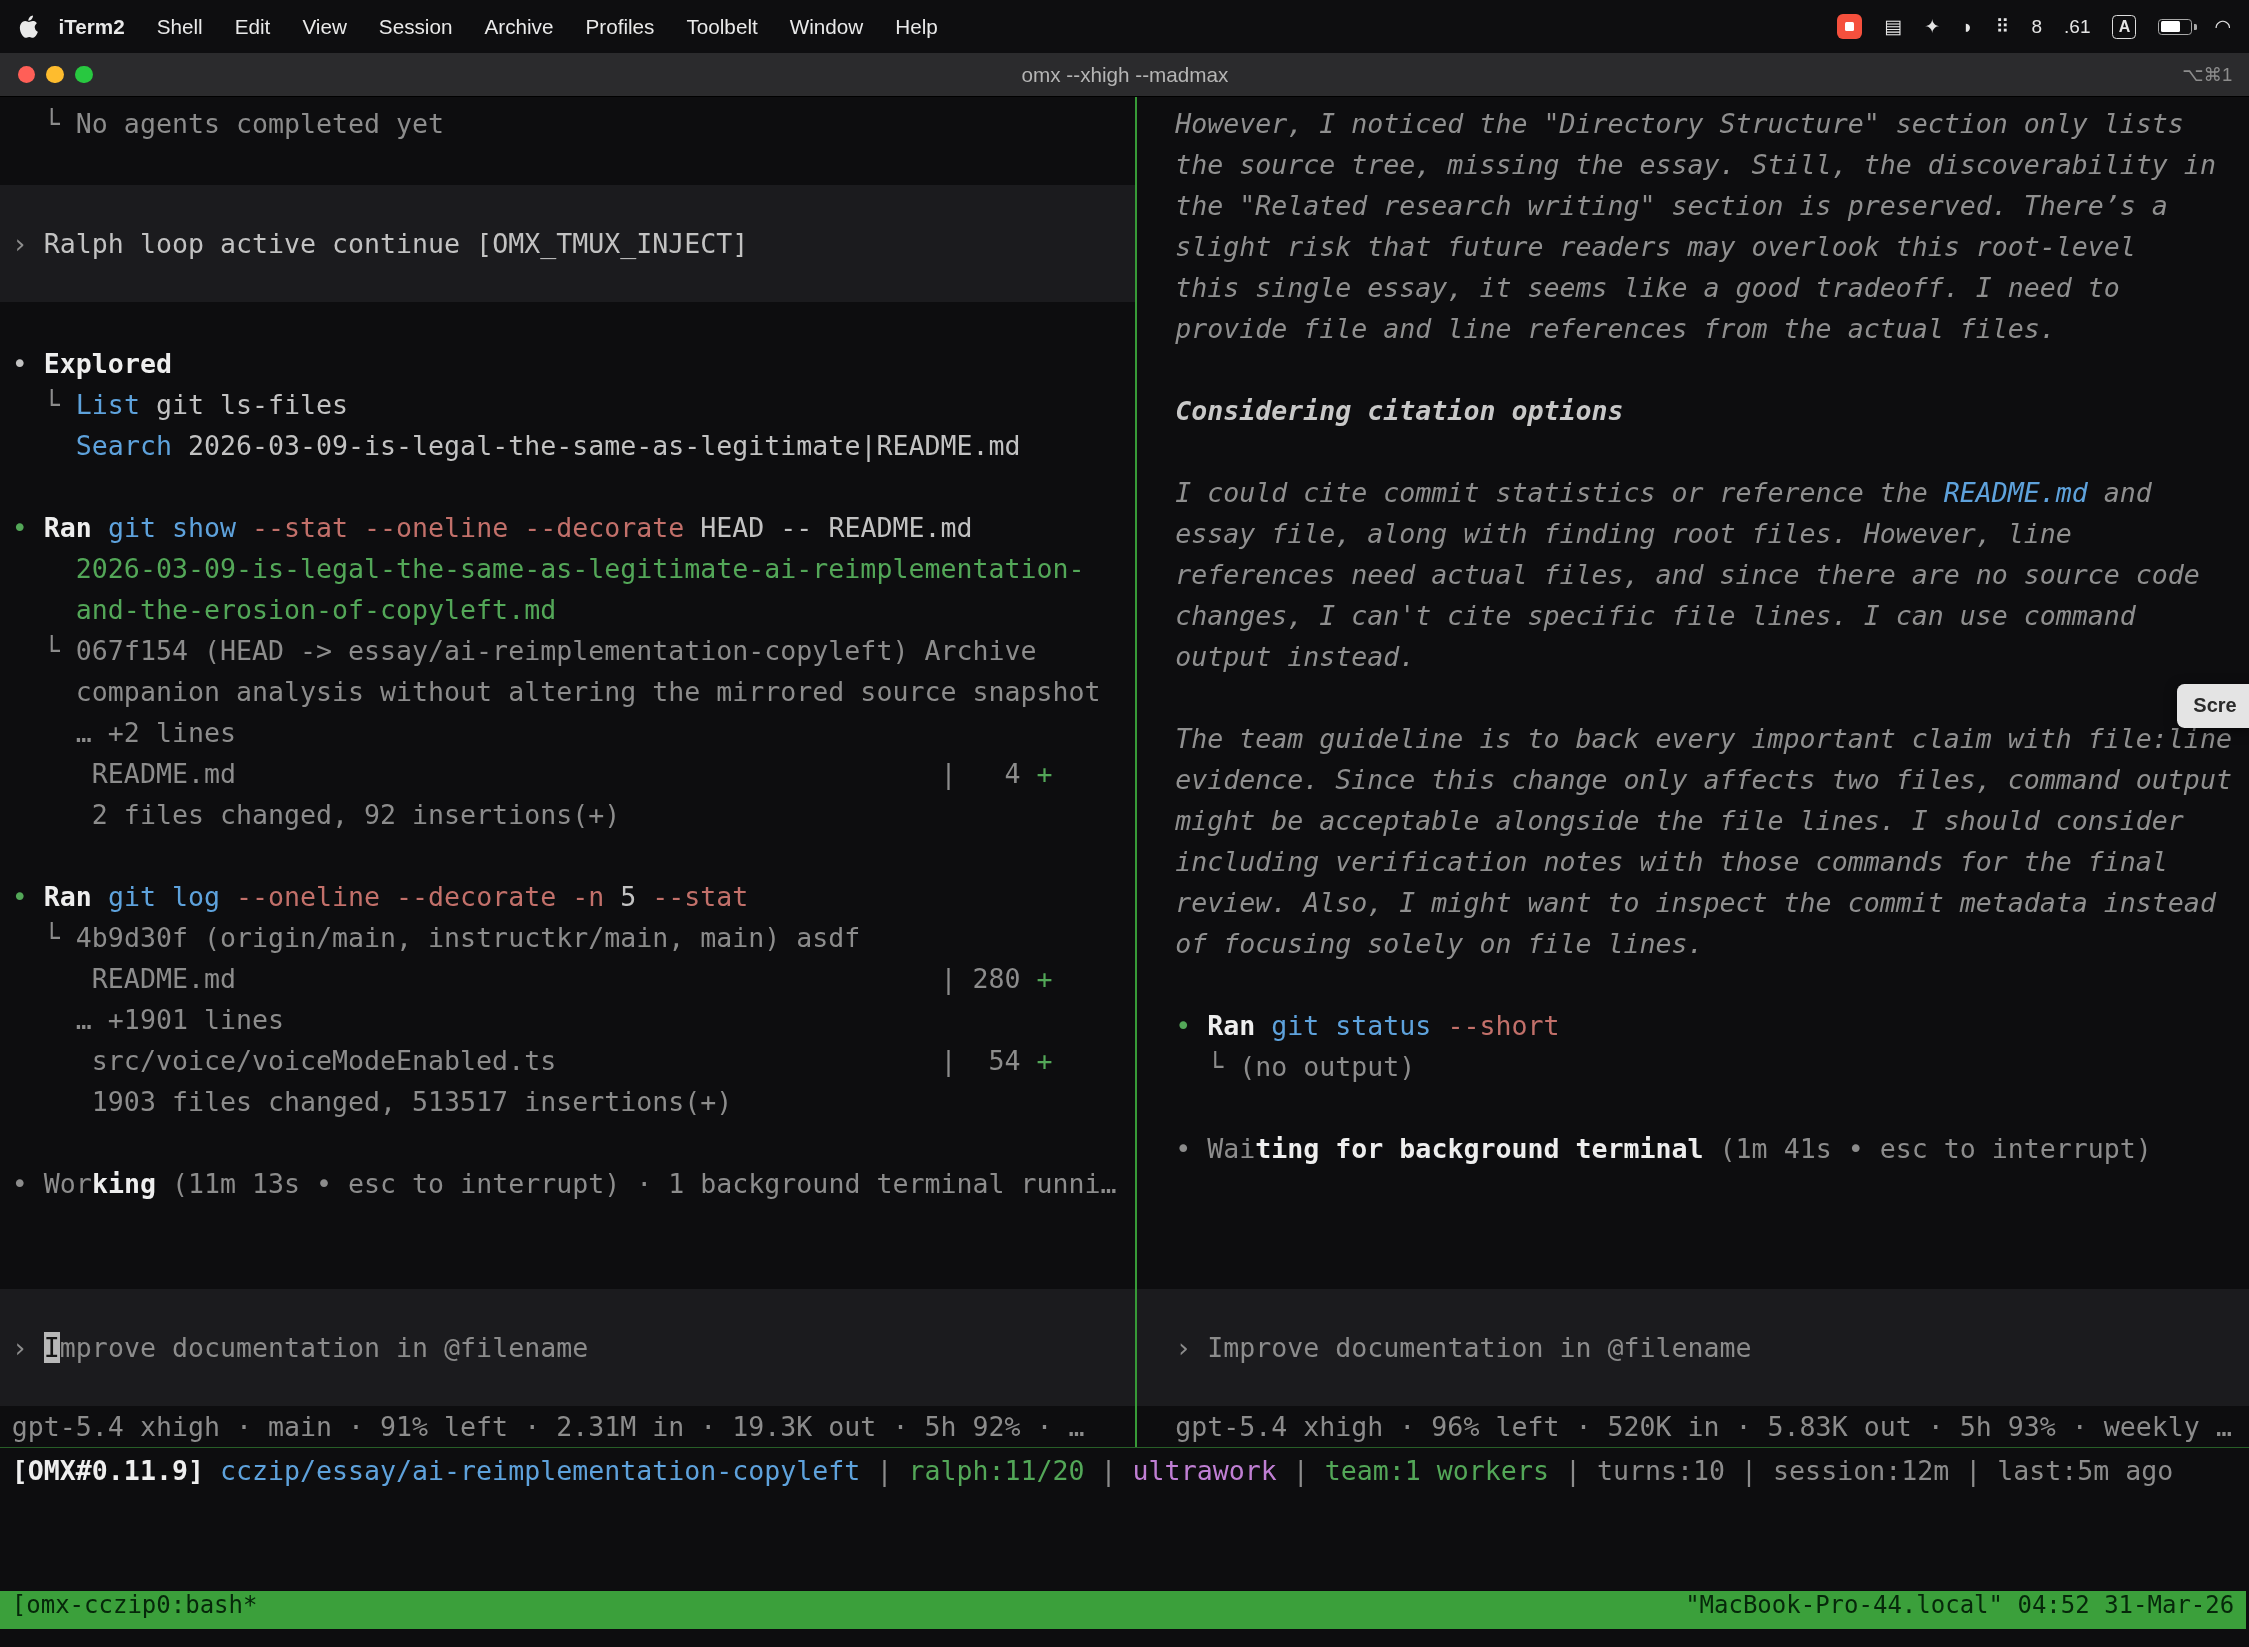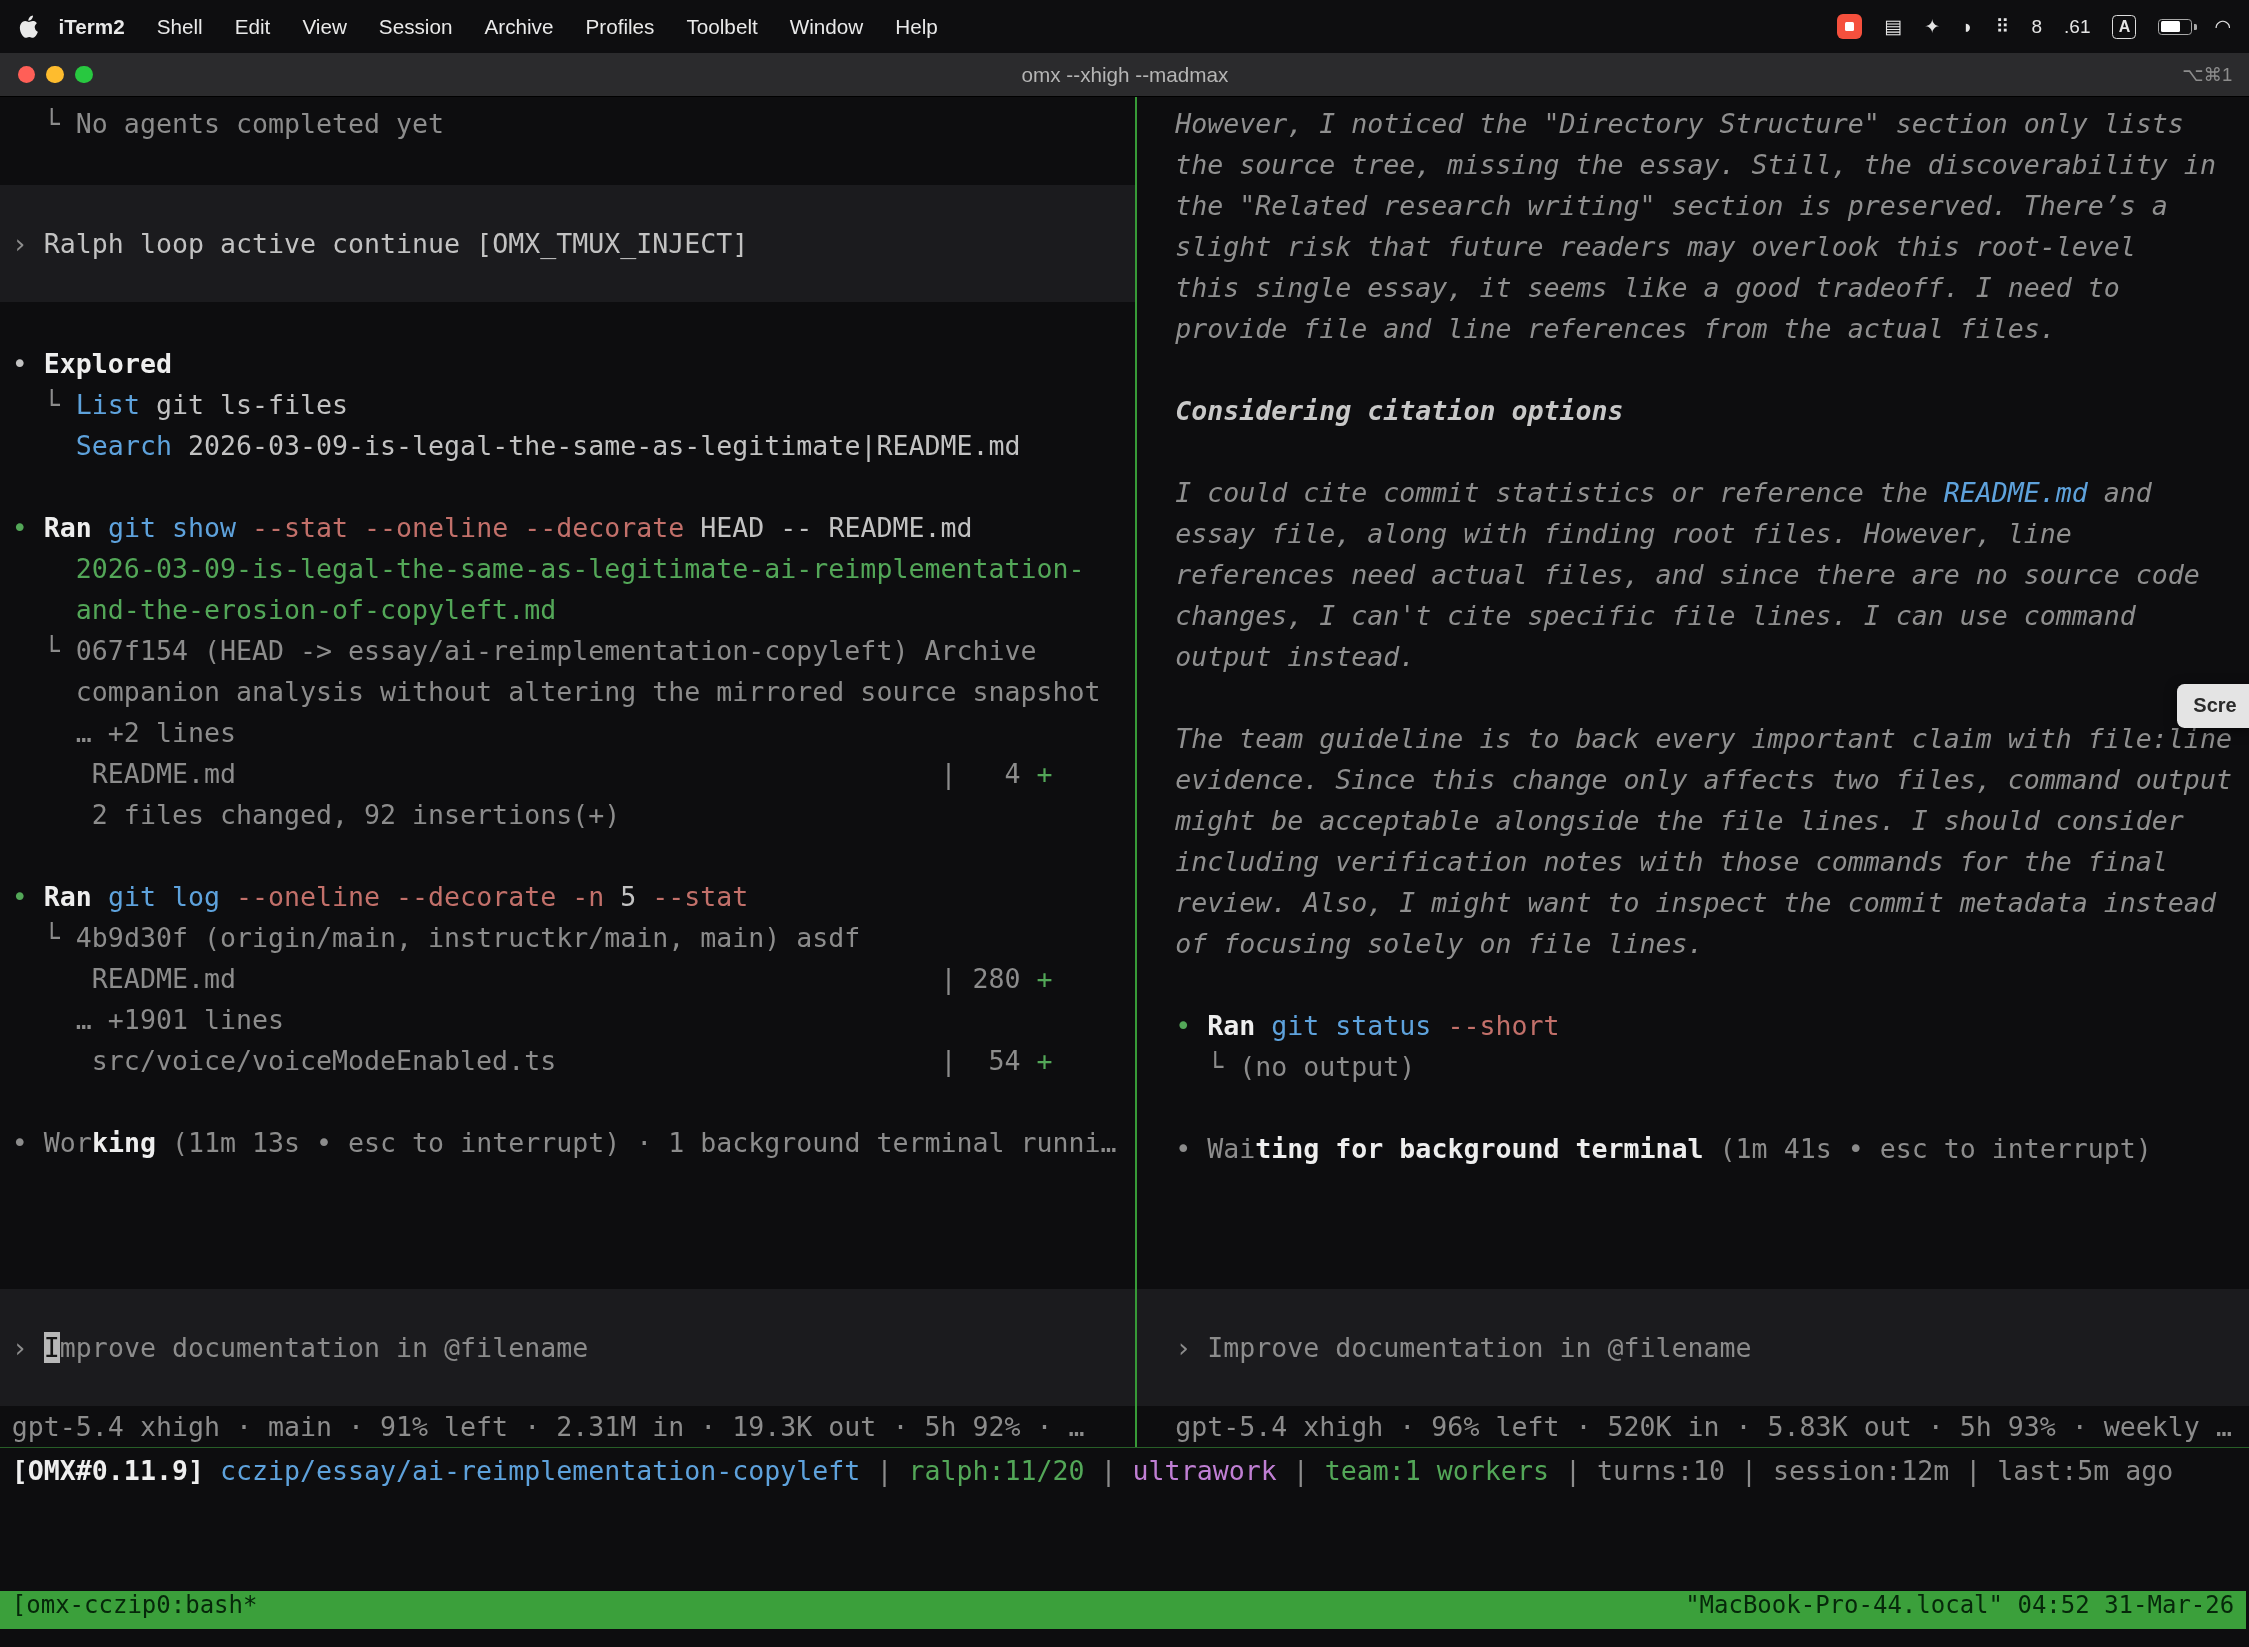--- a/index.html
+++ b/index.html
@@ -140,20 +140,21 @@
         <div class="line"><span class="c-dim">    companion analysis without altering the mirrored source snapshot</span></div>
         <div class="line"><span class="c-dim">    … +2 lines</span></div>
         <div class="line"><span class="c-dim">     README.md                                            |   4 </span><span class="c-green">+</span></div>
         <div class="line"><span class="c-dim">     2 files changed, 92 insertions(+)</span></div>
         <div class="line"></div>
         <div class="line"><span class="c-green">• </span><span class="c-bold">Ran </span><span class="c-blue">git log </span><span class="c-red">--oneline --decorate -n </span><span class="c-fg">5 </span><span class="c-red">--stat</span></div>
         <div class="line"><span class="c-dim">  └ </span><span class="c-dim">4b9d30f (origin/main, instructkr/main, main) asdf</span></div>
         <div class="line"><span class="c-dim">     README.md                                            | 280 </span><span class="c-green">+</span></div>
         <div class="line"><span class="c-dim">    … +1901 lines</span></div>
         <div class="line"><span class="c-dim">     src/voice/voiceModeEnabled.ts                        |  54 </span><span class="c-green">+</span></div>
+        <div class="line"><span class="c-dim">     1903 files changed, 513517 insertions(+)</span></div>
         <div class="line"></div>
         <div class="line"><span class="c-dim">• </span><span class="c-dim">Wor</span><span class="c-bold">king</span><span class="c-dim"> (11m 13s • esc to interrupt) · 1 background terminal runni…</span></div>
       </div>
     <div class="ibox">
       <div class="line"><span class="c-dim">› </span><span class="c-cursor">I</span><span class="c-dim">mprove documentation in @filename</span></div>
     </div>
     <div class="line status-line"><span class="c-dim">gpt-5.4 xhigh · main · 91% left · 2.31M in · 19.3K out · 5h 92% · …</span></div>
   </div>
 
   <div class="divider"></div>

